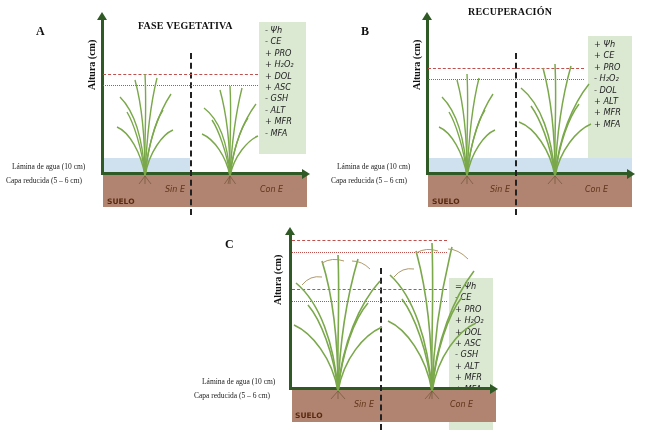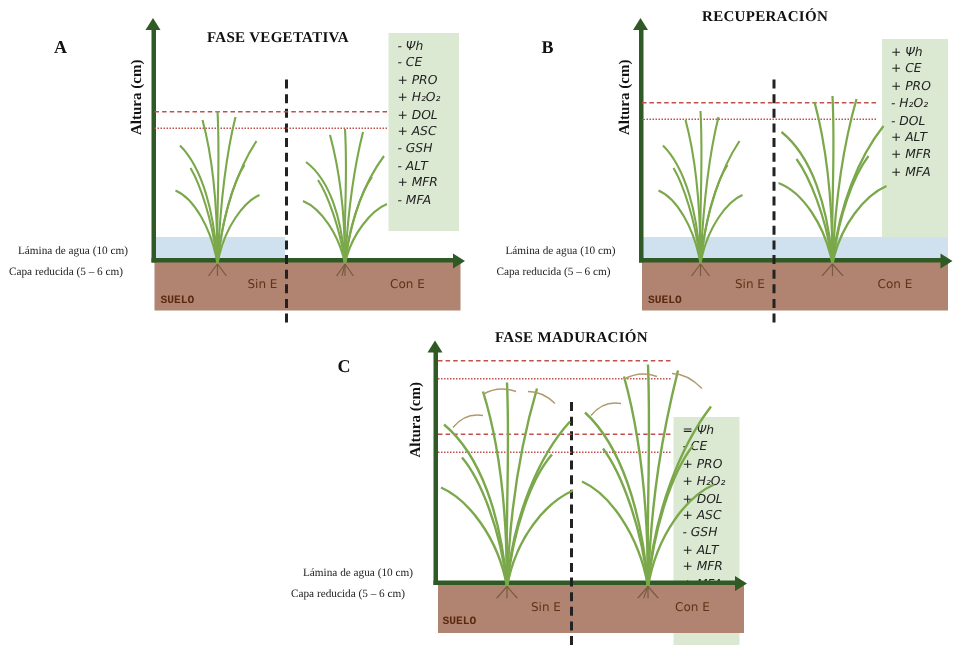--- a/index.html
+++ b/index.html
@@ -14,22 +14,22 @@
   .xaxis { position:absolute; height:3px; background:#2f5a25; }
   .yaxis { position:absolute; width:3px; background:#2f5a25; }
   .arrow-up { position:absolute; width:0; height:0; border-left:5px solid transparent; border-right:5px solid transparent; border-bottom:8px solid #2f5a25; }
   .arrow-right { position:absolute; width:0; height:0; border-top:5px solid transparent; border-bottom:5px solid transparent; border-left:8px solid #2f5a25; }
   .divider { position:absolute; width:0; border-left:2px dashed #222; }
   .hline-dash { position:absolute; height:0; border-top:1px dashed #c0504d; }
   .hline-dot { position:absolute; height:0; border-top:1px dotted #c0504d; }
   .legend { position:absolute; background:#dbe9d3; }
   .legend ul { list-style:none; margin:0; padding:3px 0 0 6px; }
   .legend li { font-family:"DejaVu Sans", sans-serif; font-size:8.2px; line-height:11.4px; color:#222; white-space:nowrap;font-style:italic; }
-  .soil-text { position:absolute; font-size:7.5px; font-weight:bold; color:#5a2a10;font-family:Liberation Mono, monospace; }
-  .treat-text { position:absolute; font-size:8px; color:#5e3418; }
+  .soil-text { position:absolute; font-size:7.5px; font-weight:bold; color:#5a2a10; }
+  .treat-text { position:absolute; font-size:8px; color:#5e3418;font-style:italic; }
   .plant { position:absolute; }
 </style>
 </head>
 <body>
 
 <div class="panel" style="left:0;top:0;width:325px;height:215px;">
   <div class="title" style="left:138px;top:20px;">FASE VEGETATIVA</div>
   <div class="letter" style="left:36px;top:24px;">A</div>
   <div class="ylabel" style="left:86px;top:90px;">Altura (cm)</div>
 
@@ -103,21 +103,21 @@
       <li>- MFA</li>
     </ul>
   </div>
 </div>
 
 <div class="panel" style="left:325px;top:0;width:325px;height:215px;">
   <div class="title" style="left:143px;top:6px;font-family:Liberation Serif, serif;">RECUPERACIÓN</div>
   <div class="letter" style="left:36px;top:24px;">B</div>
   <div class="ylabel" style="left:86px;top:90px;">Altura (cm)</div>
 
-  <div class="legend" style="left:263px;top:26px;width:44px;height:133px;">
+  <div class="legend" style="left:263px;top:36px;width:44px;height:133px;">
     <ul>
       <li>+ Ψh</li>
       <li>+ CE</li>
       <li>+ PRO</li>
       <li>- H₂O₂</li>
       <li>- DOL</li>
       <li>+ ALT</li>
       <li>+ MFR</li>
       <li>+ MFA</li>
     </ul>
@@ -173,21 +173,20 @@
     </g>
     <g stroke="#7a5a40" stroke-width="0.8" fill="none">
       <path d="M38 114 l-7 8"></path>
         <path d="M38 114 l7 8"></path>
         <path d="M38 114 l0 8"></path>
     </g>
   </svg>
 </div>
 
 <div class="panel" style="left:200px;top:215px;width:300px;height:215px;">
-  <div class="title" style="left:130px;top:5px;">FASE MADURACIÓN</div>
   <div class="letter" style="left:25px;top:22px;">C</div>
   <div class="ylabel" style="left:72px;top:90px;">Altura (cm)</div>
 
   <div class="legend" style="left:249px;top:23px;width:44px;height:162px;margin-top:40px;">
     <ul>
       <li>= Ψh</li>
       <li>- CE</li>
       <li>+ PRO</li>
       <li>+ H₂O₂</li>
       <li>+ DOL</li>

